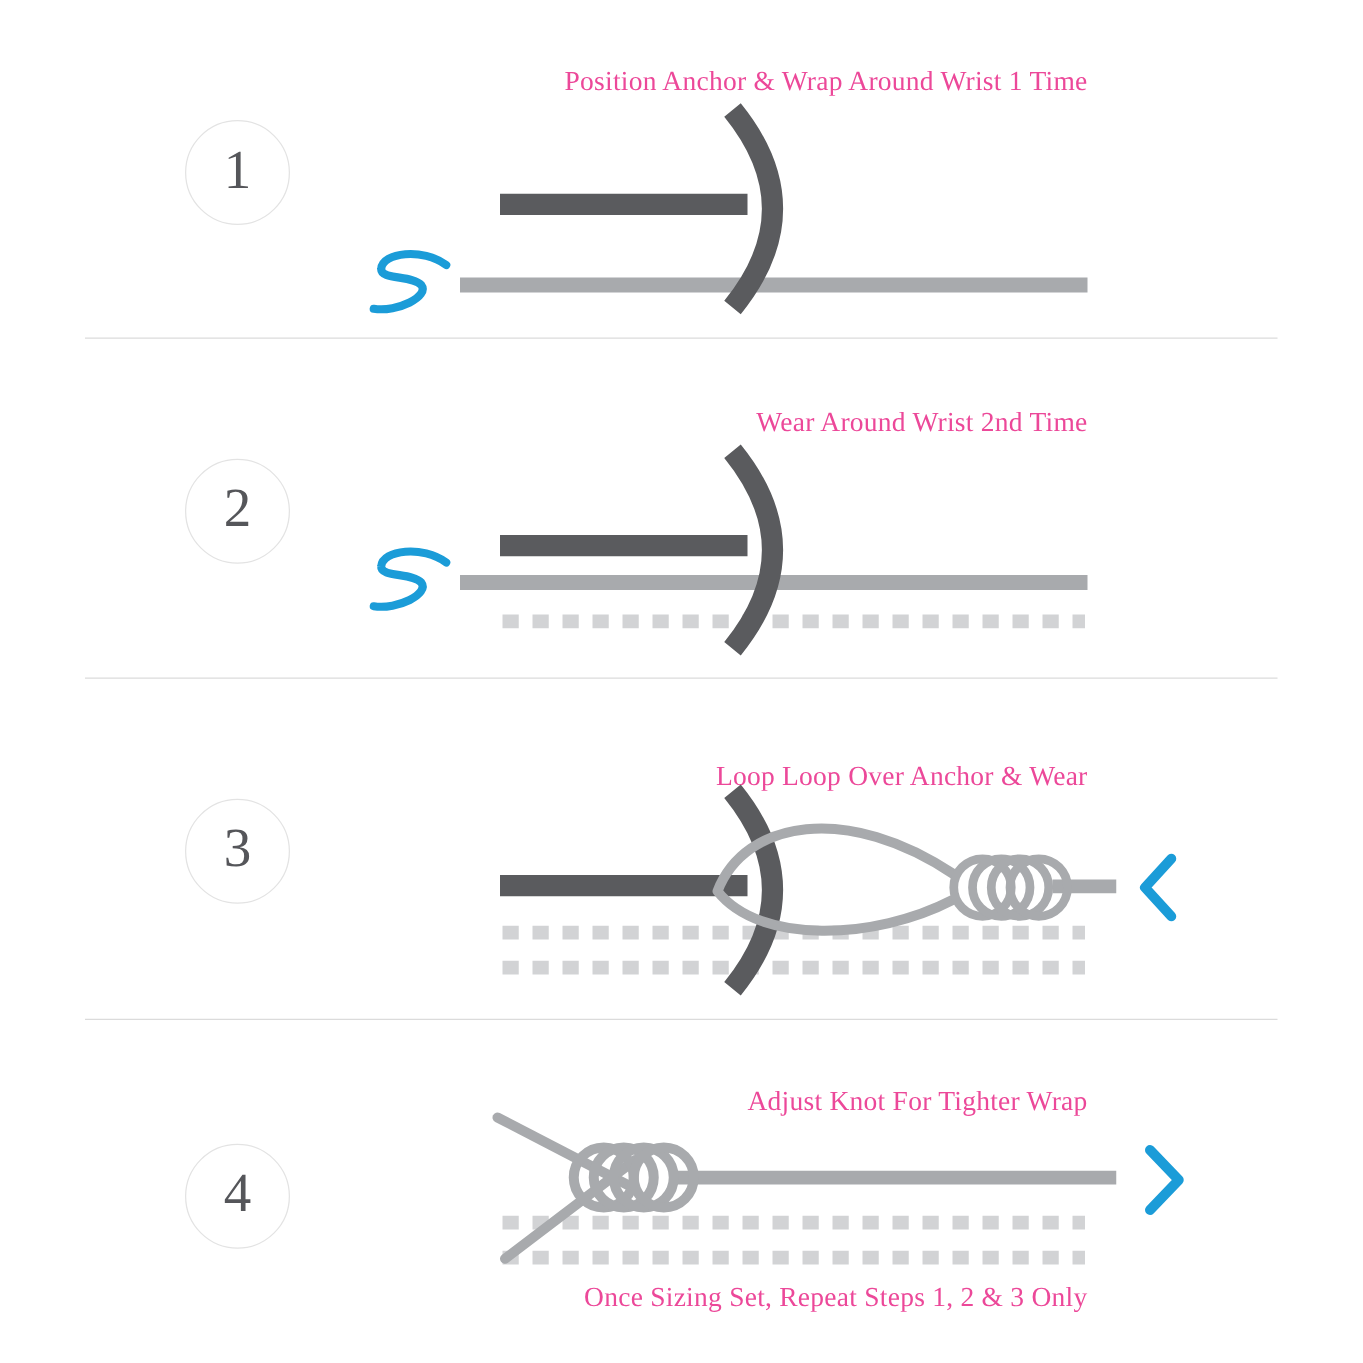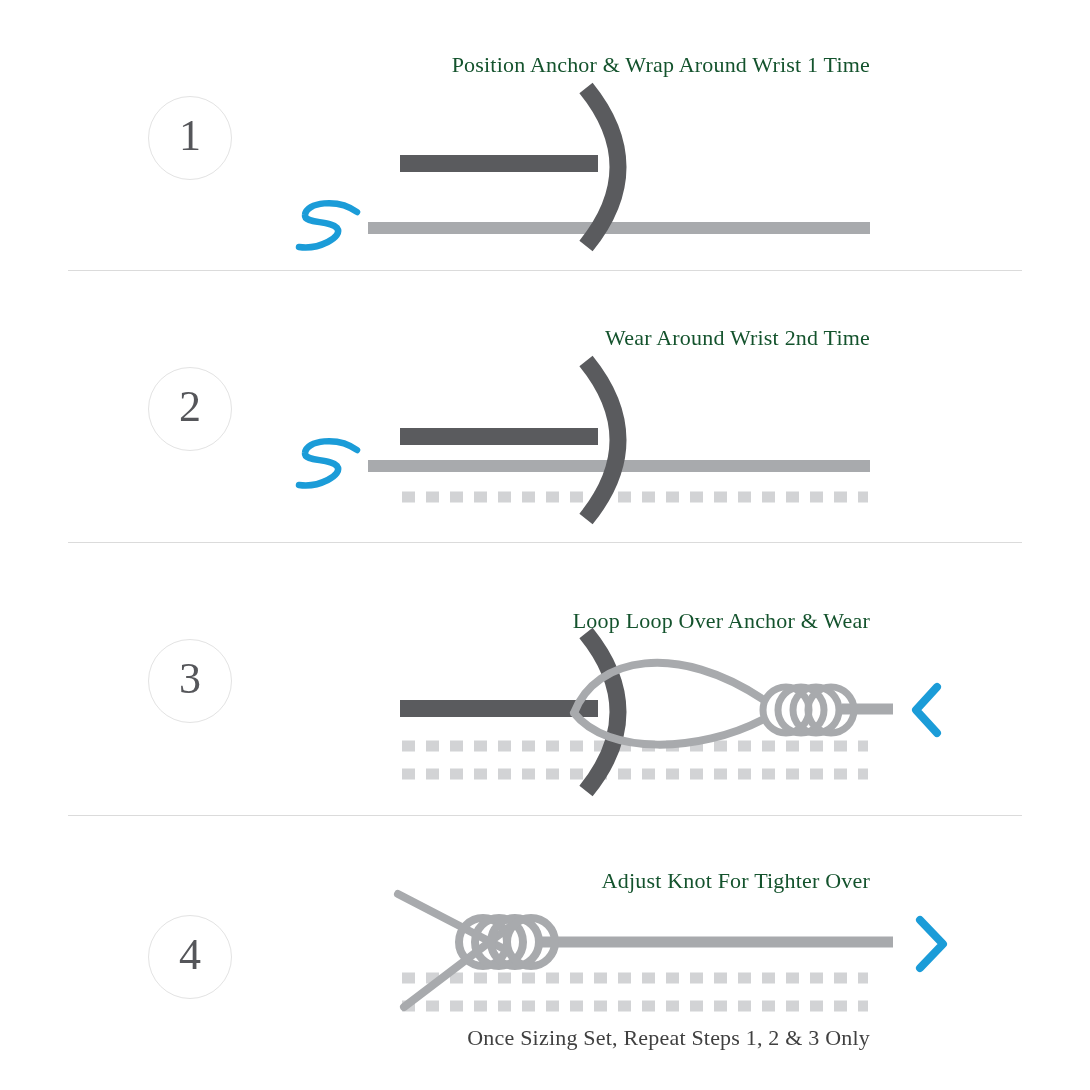--- a/index.html
+++ b/index.html
@@ -35,31 +35,31 @@
     color: #55565a;
     line-height: 1;
     padding-bottom: 4px;
   }
   .step-title {
     position: absolute;
     left: 200px;
     right: 220px;
     text-align: right;
     font-size: 22px;
-    color: #14532d;
+    color: #ec4899;
     letter-spacing: 0.2px;
     white-space: nowrap;
   }
   .footer-note {
     position: absolute;
     left: 200px;
     right: 220px;
     text-align: right;
     font-size: 22px;
-    color: #404040;
+    color: #ec4899;
     letter-spacing: 0.2px;
     white-space: nowrap;
   }
   svg.layer { position: absolute; left: 0; display: block; }
 </style>
 </head>
 <body>
 
 <div class="canvas">
 
@@ -108,21 +108,21 @@
     <g fill="none" stroke="#a8aaad" stroke-width="7">
       <circle cx="786" cy="710" r="23" stroke="#a8aaad"></circle>
       <circle cx="801" cy="710" r="23" stroke="#a8aaad"></circle>
       <circle cx="816" cy="710" r="23" stroke="#a8aaad"></circle>
       <circle cx="831" cy="710" r="23" stroke="#a8aaad"></circle>
     </g>
     <path d="M 937 687 L 916 710 L 937 733" fill="none" stroke="#1b9cd8" stroke-width="8" stroke-linecap="round" stroke-linejoin="round"></path>
   </svg>
   <div class="divider" style="top:815px"></div>
 
-  <div class="step-title" style="top:868px">Adjust Knot For Tighter Over</div>
+  <div class="step-title" style="top:868px">Adjust Knot For Tighter Wrap</div>
   <div class="step-circle" style="left:148px; top:915px">
     <span class="step-number">4</span>
   </div>
   <svg class="layer" style="top:815px" width="1090" height="275" viewBox="0 815 1090 275">
     <path d="M 402 978 H 868" fill="none" stroke="#d2d3d5" stroke-width="11" stroke-dasharray="13 11"></path>
     <path d="M 402 1006 H 868" fill="none" stroke="#d2d3d5" stroke-width="11" stroke-dasharray="13 11"></path>
     <path d="M 398 894 L 508 951" fill="none" stroke="#a8aaad" stroke-width="8" stroke-linecap="round"></path>
     <path d="M 404 1007 L 508 928" fill="none" stroke="#a8aaad" stroke-width="8" stroke-linecap="round"></path>
     <path d="M 540 942 H 893" fill="none" stroke="#a8aaad" stroke-width="11"></path>
     <g fill="none" stroke="#a8aaad" stroke-width="8">

